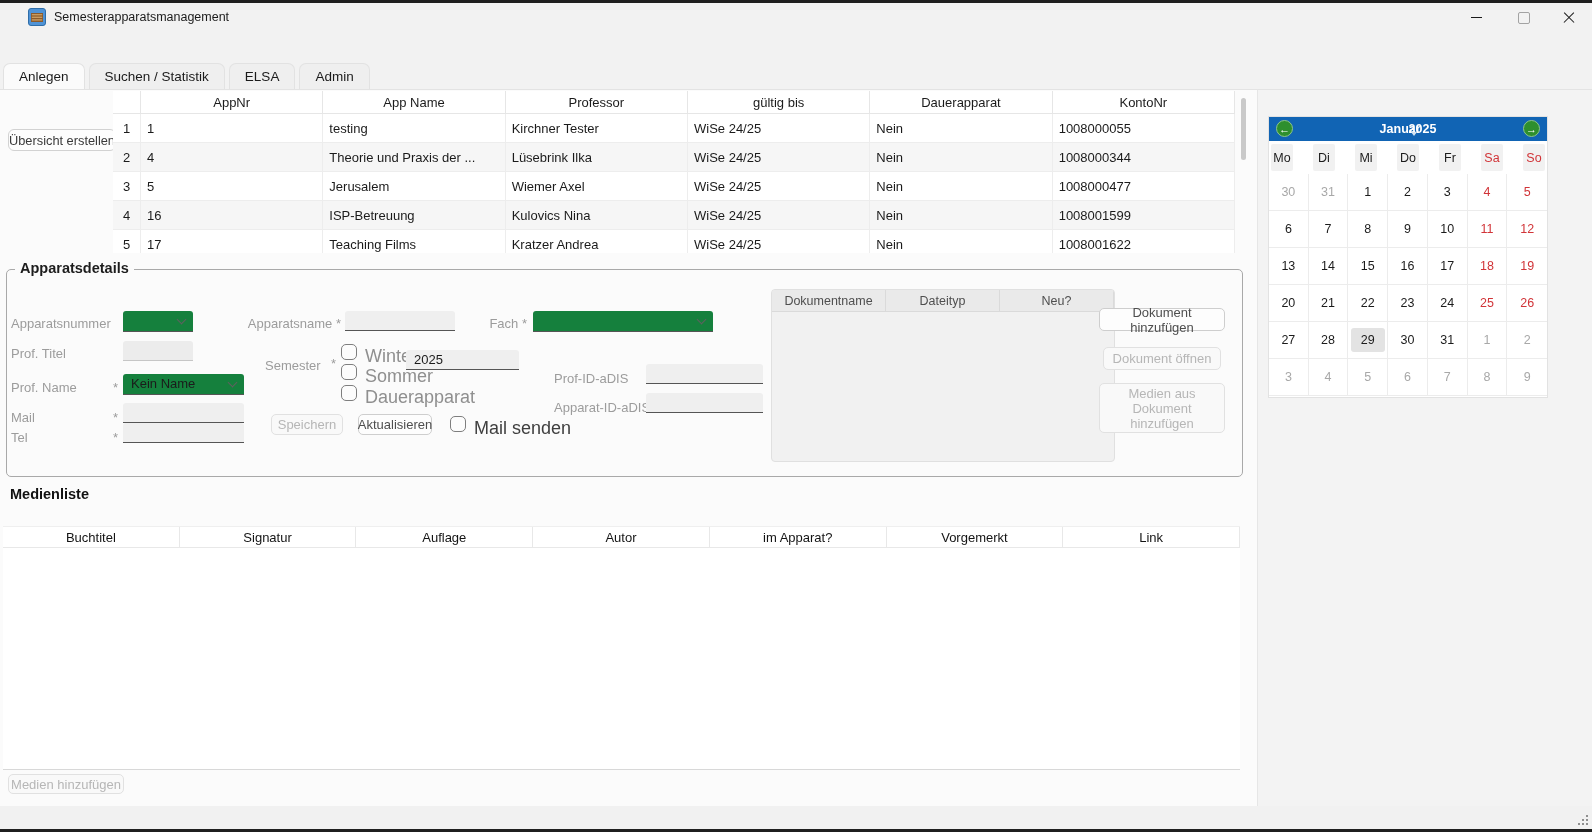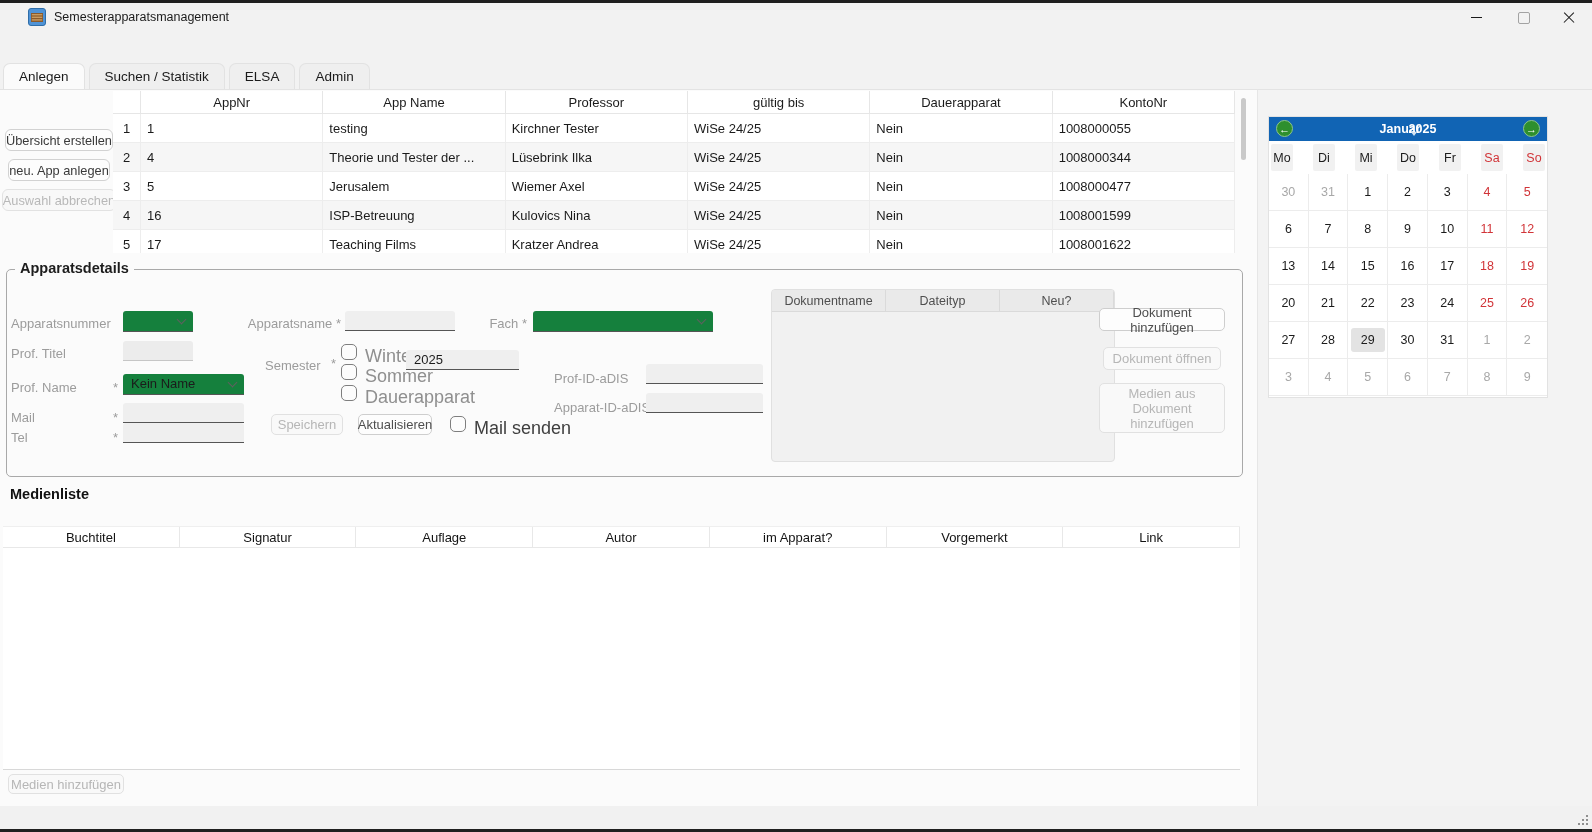--- a/index.html
+++ b/index.html
@@ -29,21 +29,21 @@
          background:#efefef; border:1px solid #e2e2e2; border-bottom:none; border-radius:7px 7px 0 0; }
   .tab.active { background:#fbfbfb; }
 
   
   .main-panel { position:absolute; left:0; top:86px; width:1258px; height:717px; background:#fbfbfb;
                 border-top:1px solid #e3e3e3; border-right:1px solid #e6e6e6; }
   .right-panel { position:absolute; left:1258px; top:86px; width:334px; height:717px; background:#f3f3f3;
                  border-top:1px solid #e3e3e3; }
 
   
-  .sidebar { position:absolute; left:8px; top:39px; width:102px; display:flex; flex-direction:column; gap:8px;align-items:center; }
+  .sidebar { position:absolute; left:8px; top:39px; width:102px; display:flex; flex-direction:row; gap:8px;align-items:center; }
   .side-btn { height:22px; background:#fdfdfd; border:1px solid #d2d2d2; border-radius:6px;
               font-size:12.8px; color:#3a3a3a; font-family:inherit; white-space:nowrap; }
   .side-btn.disabled { color:#b8b8b8; border-color:#e2e2e2; background:#f8f8f8; }
 
   
   .apps-table { position:absolute; left:113px; top:1px; width:1122px; height:162px; background:#fff; overflow:hidden; }
   .tr { display:grid; grid-template-columns:28px repeat(6,1fr); height:29px; }
   .tr.head { height:23px; }
   .tr.alt .td { background:#f6f6f6; }
   .td { font-size:13px; color:#1b1b1b; border-right:1px solid #ededed; border-bottom:1px solid #ededed;
@@ -167,21 +167,21 @@
             <div class="td">1</div>
             <div class="td">testing</div>
             <div class="td">Kirchner Tester</div>
             <div class="td">WiSe 24/25</div>
             <div class="td">Nein</div>
             <div class="td">1008000055</div>
           </div>
           <div class="tr alt">
             <div class="td rn">2</div>
             <div class="td">4</div>
-            <div class="td">Theorie und Tester der ...</div>
+            <div class="td">Theorie und Praxis der ...</div>
             <div class="td">Lüsebrink Ilka</div>
             <div class="td">WiSe 24/25</div>
             <div class="td">Nein</div>
             <div class="td">1008000344</div>
           </div>
           <div class="tr">
             <div class="td rn">3</div>
             <div class="td">5</div>
             <div class="td">Jerusalem</div>
             <div class="td">Wiemer Axel</div>

